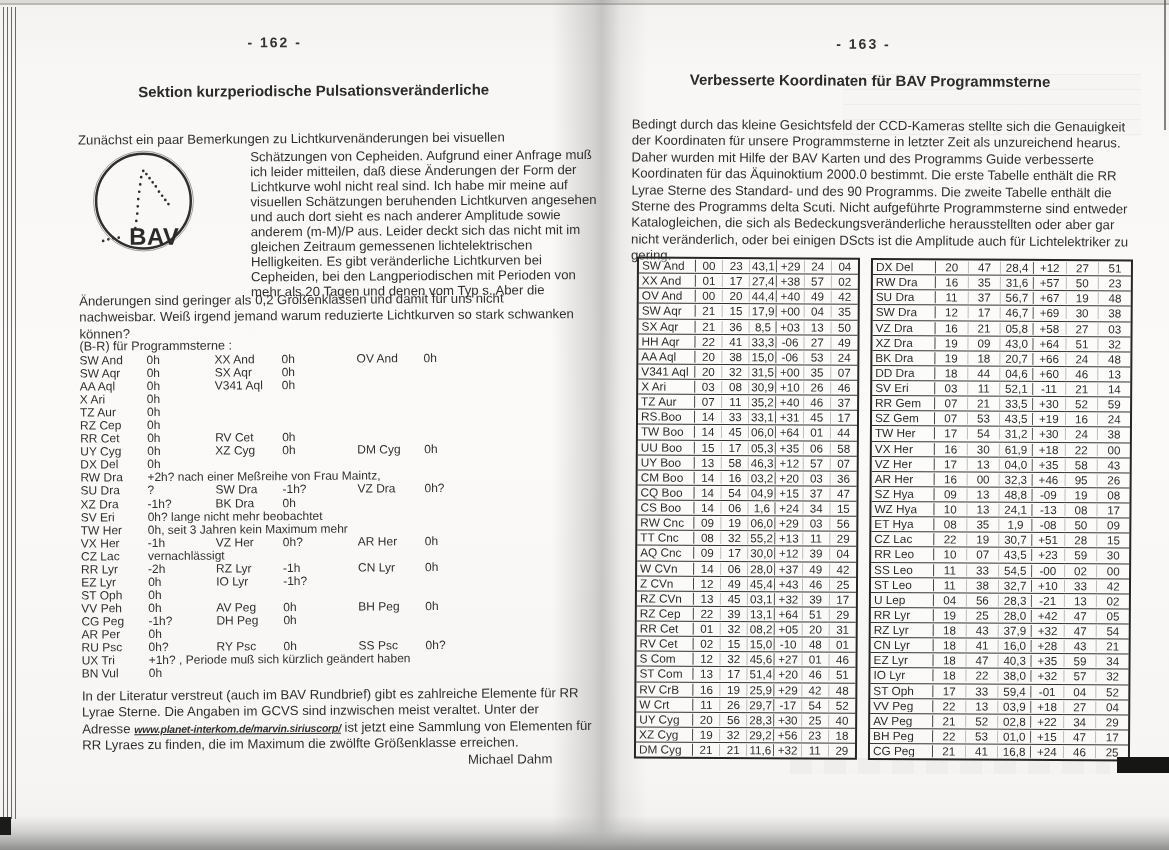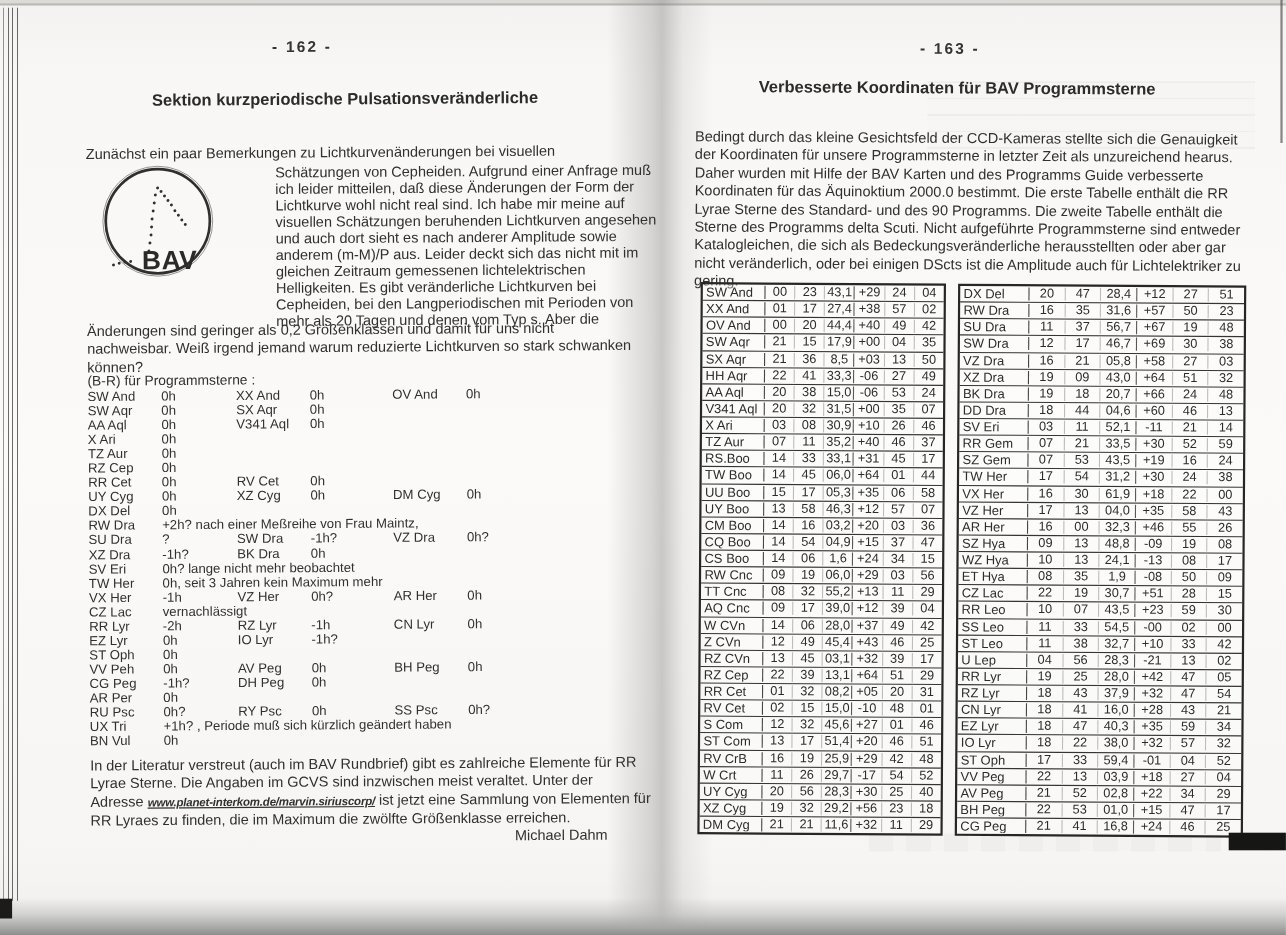--- a/index.html
+++ b/index.html
@@ -472,21 +472,21 @@
           <span>32</span>
           <span>55,2</span>
           <span>+13</span>
           <span>11</span>
           <span>29</span>
         </div>
         <div class="t-row">
           <span>AQ Cnc</span>
           <span>09</span>
           <span>17</span>
-          <span>39,0</span>
+          <span>30,0</span>
           <span>+12</span>
           <span>39</span>
           <span>04</span>
         </div>
         <div class="t-row">
           <span>W CVn</span>
           <span>14</span>
           <span>06</span>
           <span>28,0</span>
           <span>+37</span>
@@ -728,21 +728,21 @@
           <span>+35</span>
           <span>58</span>
           <span>43</span>
         </div>
         <div class="t-row">
           <span>AR Her</span>
           <span>16</span>
           <span>00</span>
           <span>32,3</span>
           <span>+46</span>
-          <span>55</span>
+          <span>95</span>
           <span>26</span>
         </div>
         <div class="t-row">
           <span>SZ Hya</span>
           <span>09</span>
           <span>13</span>
           <span>48,8</span>
           <span>-09</span>
           <span>19</span>
           <span>08</span>

